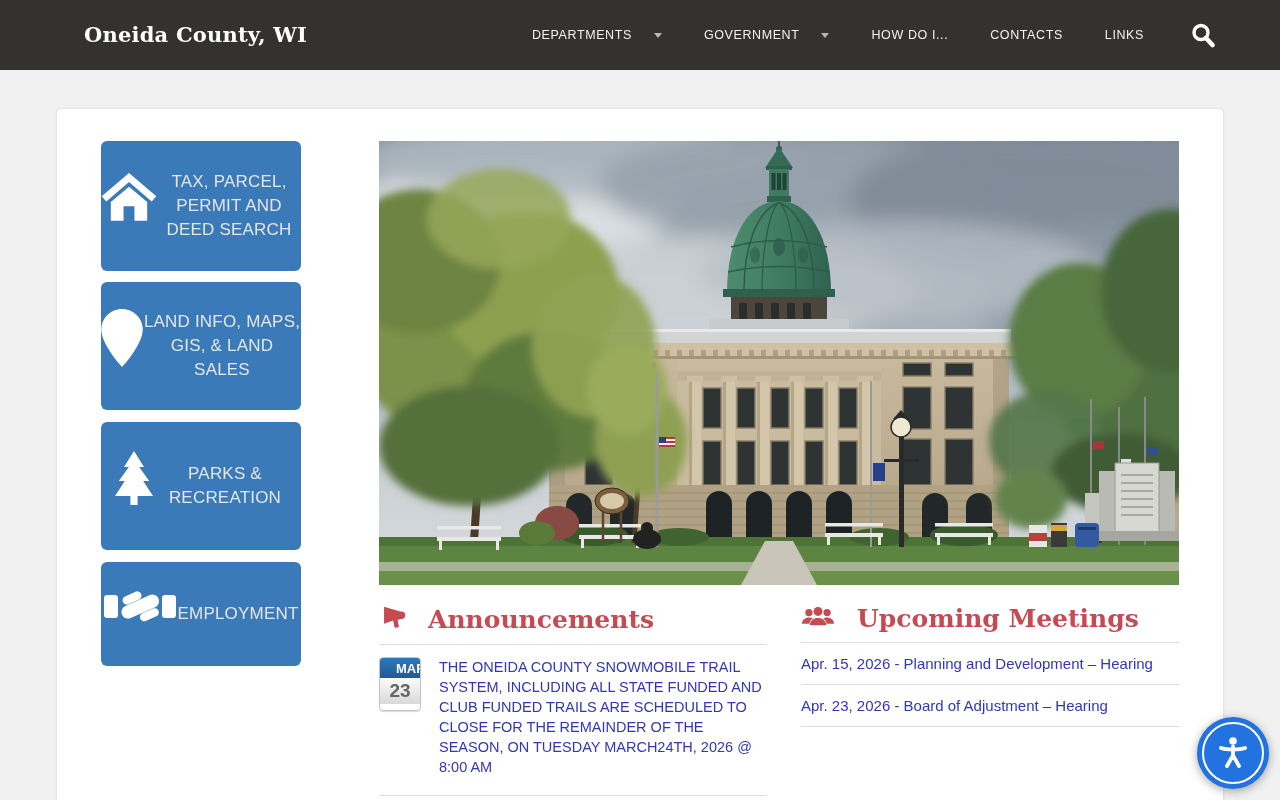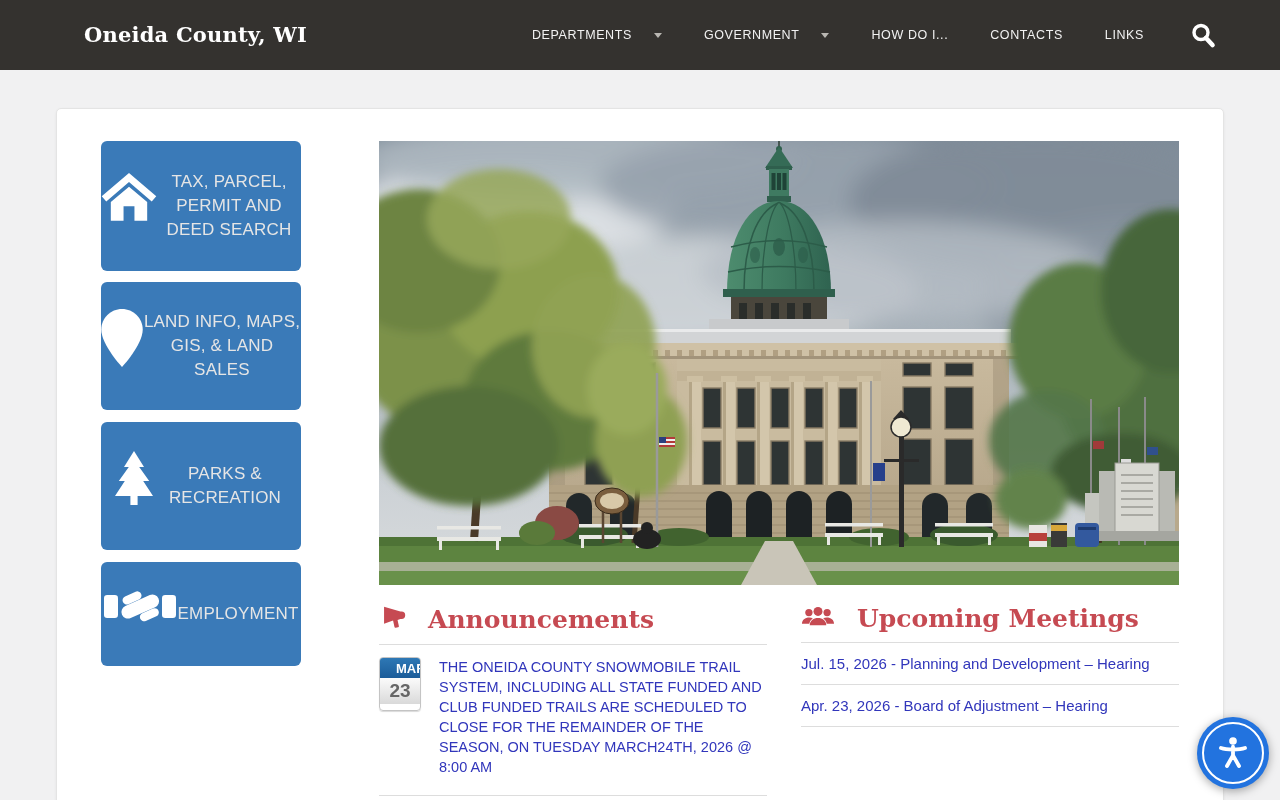--- a/index.html
+++ b/index.html
@@ -468,21 +468,21 @@
           <path d="M.8 16 c0-3.2 2.6-5.2 6-5.2 1.1 0 2.1 .2 2.9 .6 A7.4 7.4 0 0 0 6.8 16 Z"></path>
           <circle cx="21.5" cy="6.8" r="3"></circle>
           <path d="M27.2 16 c0-3.2-2.6-5.2-6-5.2-1.1 0-2.1 .2-2.9 .6 A7.4 7.4 0 0 1 21.2 16 Z"></path>
           <circle cx="14" cy="5.8" r="3.7"></circle>
           <path d="M7.2 17.2 c0-3.7 3.1-5.9 6.8-5.9 s6.8 2.2 6.8 5.9 Z"></path>
         </svg>
       </span>
       <span class="sec-title">Upcoming Meetings</span>
     </div>
     <hr class="sec-rule">
-    <a class="meet-item">Jul. 15, 2026 - Planning and Development – Hearing</a>
+    <a class="meet-item">Apr. 15, 2026 - Planning and Development – Hearing</a>
     <a class="meet-item">Apr. 23, 2026 - Board of Adjustment – Hearing</a>
   </div>
 </div>
 
 <div class="acc-btn">
   <span class="acc-ring"></span>
   <svg width="40" height="40" viewBox="0 0 24 24">
     <circle cx="12" cy="4.8" r="2.3" fill="#fff"></circle>
     <path d="M12 8.2 v5.2 M12 13.4 l-3.6 6.4 M12 13.4 l3.6 6.4 M4.8 9 C8 10.2 16 10.2 19.2 9" stroke="#fff" stroke-width="2.3" fill="none" stroke-linecap="round"></path>
   </svg>

